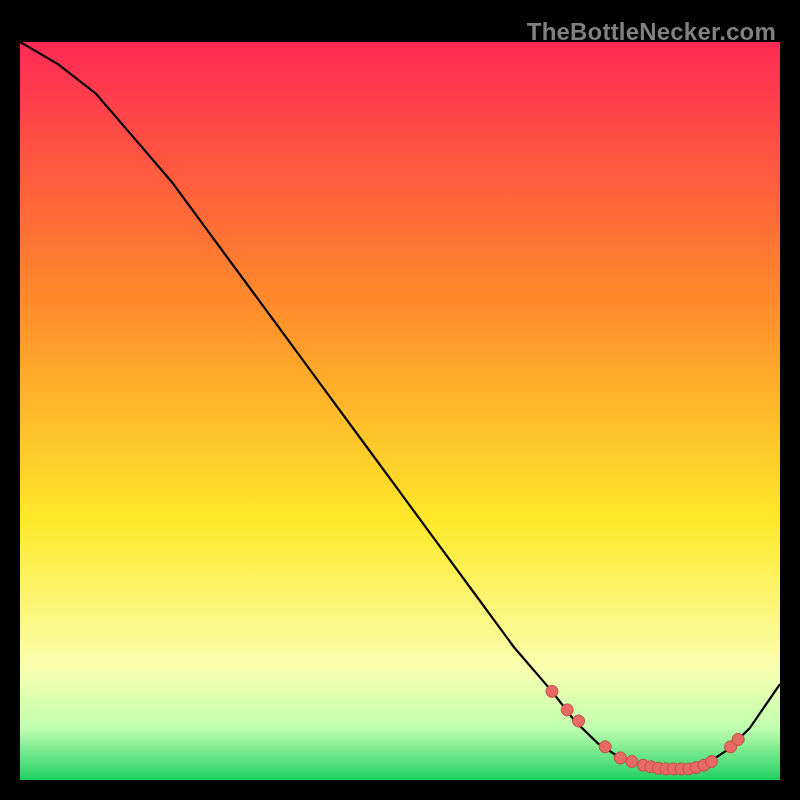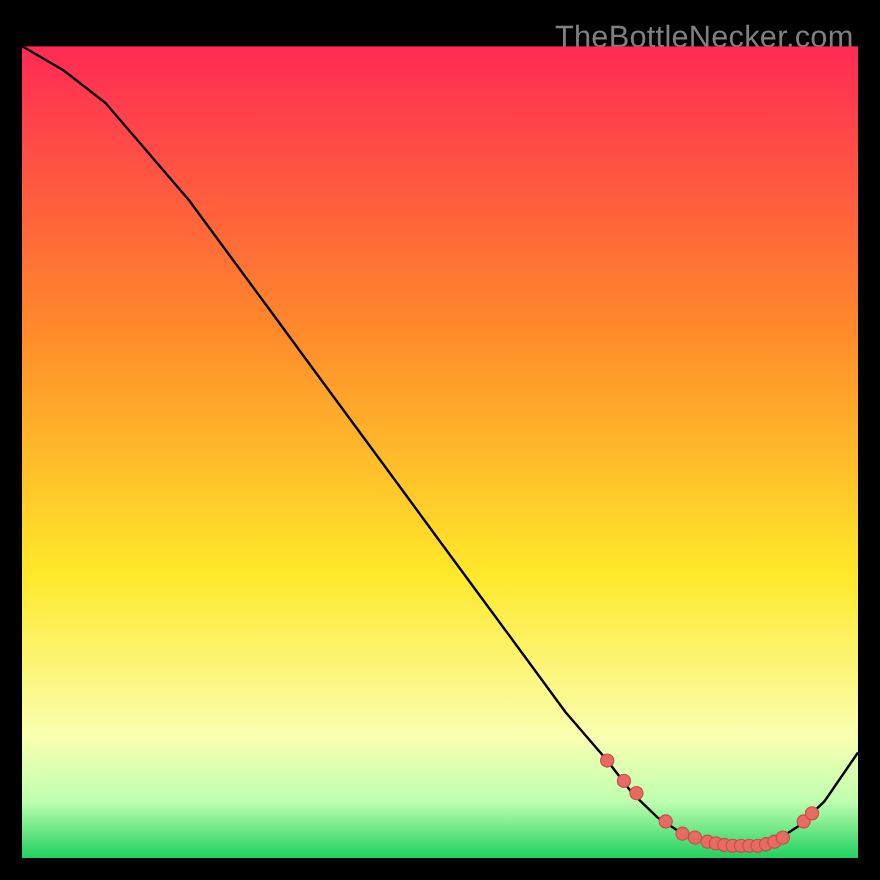--- a/index.html
+++ b/index.html
@@ -17,22 +17,22 @@
     top: 20px;
     width: 760px;
     height: 760px;
     background: #000;
   }
   .watermark {
     position: absolute;
     top: -2px;
     right: 4px;
     color: #808080;
-    font-size: 28px;
-    font-weight: 400;
+    font-size: 24px;
+    font-weight: 700;
     letter-spacing: 0.2px;
   }
   .plot {
     position: absolute;
     left: 0;
     top: 22px;
     width: 760px;
     height: 738px;
   }
   svg { display: block; }

